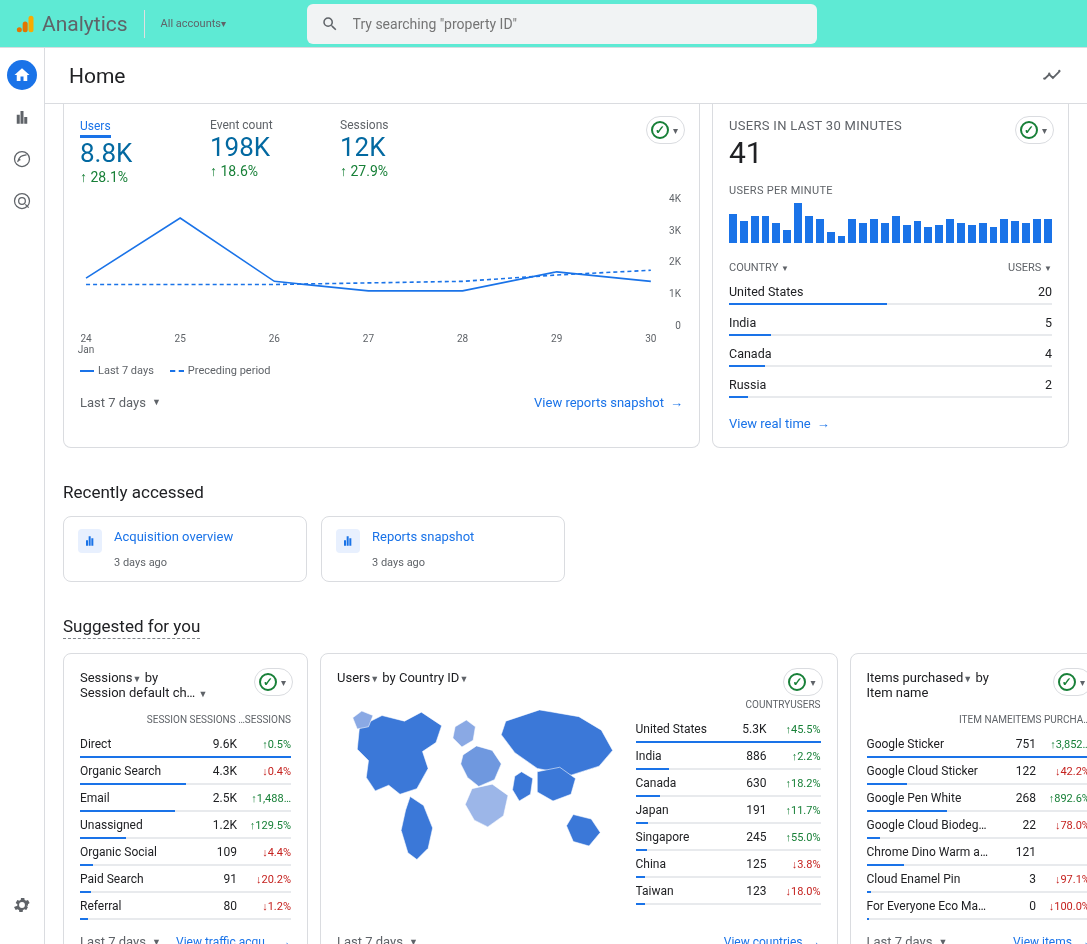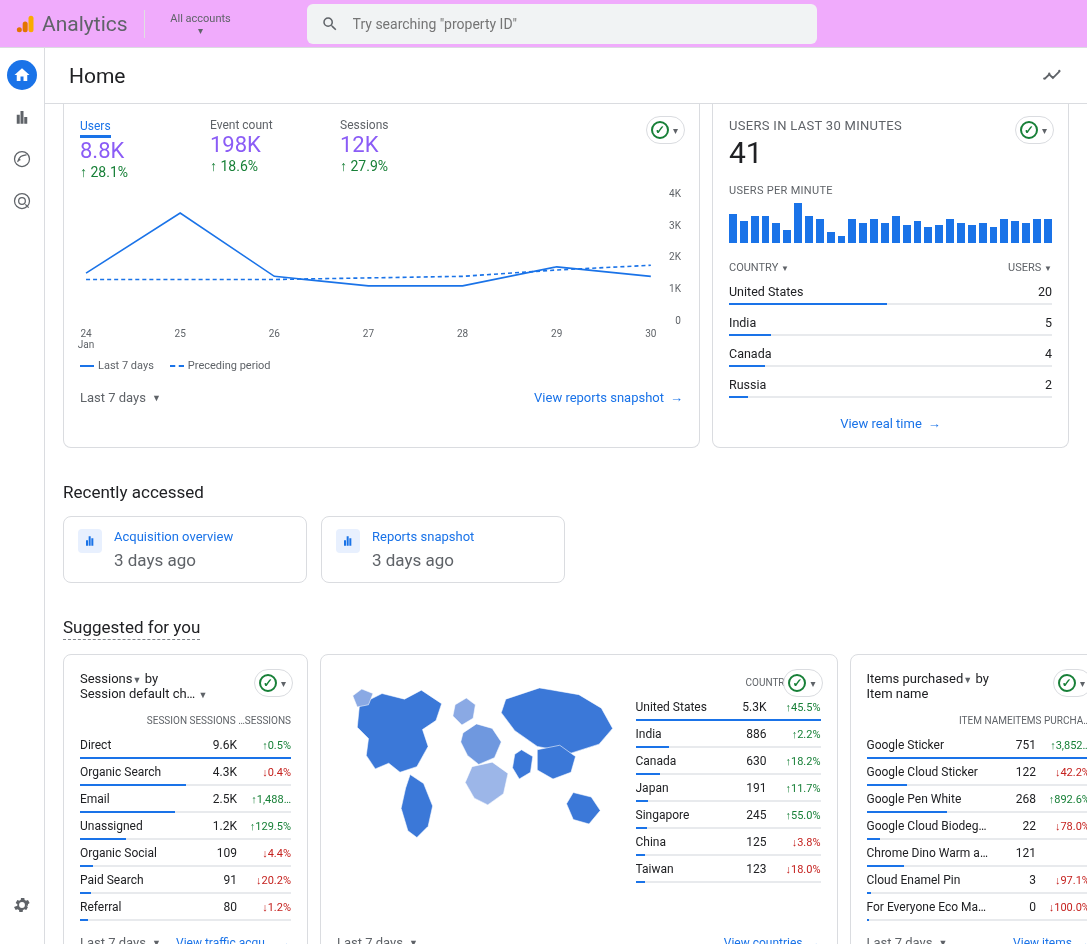--- a/index.html
+++ b/index.html
@@ -1,22 +1,22 @@
 <!DOCTYPE html>
 <html><head>
 <meta charset="utf-8">
 <style>
 html,body{margin:0;padding:0;font-family:Roboto,'Helvetica Neue',Arial,sans-serif;background:#fff;color:#202124;font-size:13px}
 *{box-sizing:border-box}
-.topbar{display:flex;align-items:center;height:48px;border-bottom:1px solid #dadce0;padding:0 16px;gap:16px;background:#f0abfc}
+.topbar{display:flex;align-items:center;height:48px;border-bottom:1px solid #dadce0;padding:0 16px;gap:16px;background:#5eead4}
 .logo-group{display:flex;align-items:center;gap:6px}
 .logo-svg{width:20px;height:22px}
 .product-name{font-size:21px;color:#5f6368}
 .divider{height:28px;width:1px;background:#e0e0e0}
-.acct{display:flex;flex-direction:column;font-size:11px;color:#5f6368;min-width:80px;align-items:center;text-align:center}
+.acct{display:flex;flex-direction:row;font-size:11px;color:#5f6368;min-width:80px;align-items:center;text-align:center}
 .acct .caret{font-size:10px}
 .search{display:flex;align-items:center;background:#f1f3f4;border-radius:6px;height:40px;padding:0 14px;gap:12px;flex:0 0 510px;margin-left:50px}
 .search input{border:none;background:transparent;outline:none;font-size:14px;color:#5f6368;width:100%;font-family:inherit}
 .layout{display:flex;height:calc(100vh - 48px)}
 .sidenav{width:44px;background:#fff;display:flex;flex-direction:column;align-items:center;padding-top:12px;gap:12px;border-right:0}
 .nav-icon{width:30px;height:30px;display:flex;align-items:center;justify-content:center;border-radius:50%;cursor:pointer;color:#5f6368}
 .nav-icon.sel{background:#1a73e8;color:#fff}
 .nav-spacer{flex:1}
 .content{flex:1;overflow:auto;background:#fff;border-left:1px solid #dadce0}
 .page-header{display:flex;align-items:center;height:56px;padding:0 24px;border-bottom:1px solid #dadce0;justify-content:space-between}
@@ -25,21 +25,21 @@
 .body{padding:0 18px 24px 18px;background:#fff}
 .row{display:flex;gap:12px;margin-top:0}
 .card{border:1px solid #dadce0;border-radius:8px;background:#fff;padding:16px;position:relative}
 .card.wide{flex:1 1 630px}
 .card.nar{flex:1 1 350px}
 .toprow .card{border-top:0;border-top-left-radius:0;border-top-right-radius:0;padding-top:14px}
 .metrics{display:flex;gap:40px;margin-bottom:8px}
 .metric{min-width:90px}
 .mlabel{font-size:12px;color:#5f6368;cursor:pointer}
 .mlabel.act{color:#1a73e8;border-bottom:3px solid #1a73e8;padding-bottom:2px;display:inline-block}
-.mval{font-size:22px;line-height:1.2;color:#8b5cf6}
+.mval{font-size:26px;line-height:1.2;color:#0369a1}
 .mchg{font-size:14px}
 .up{color:#188038}
 .dn{color:#c5221f}
 .check-drop{position:absolute;top:12px;right:14px;display:flex;align-items:center;border:1px solid #dadce0;border-radius:16px;height:28px;padding:0 6px 0 4px;gap:4px;cursor:pointer;background:#fff}
 .check-circ{width:18px;height:18px;border-radius:50%;border:2px solid #188038;display:flex;align-items:center;justify-content:center;color:#188038;font-size:12px;font-weight:bold}
 .chart-wrap{position:relative;margin-top:10px}
 .chart-wrap svg{width:100%;display:block}
 .legend{display:flex;gap:16px;font-size:11px;color:#5f6368;margin-top:8px}
 .leg-k{width:14px;height:0;border-top:2px solid #1a73e8;display:inline-block;vertical-align:middle;margin-right:4px}
 .leg-d{width:14px;height:0;border-top:2px dashed #1a73e8;display:inline-block;vertical-align:middle;margin-right:4px}
@@ -55,21 +55,21 @@
 .rt-thead span{cursor:pointer}
 .rt-row{display:flex;justify-content:space-between;font-size:12.5px;color:#202124;padding-top:10px}
 .ubar{height:2px;background:#e8eaed;margin-top:4px;position:relative}
 .ubar i{display:block;height:2px;background:#1a73e8;position:absolute;left:0;top:0}
 .section-title{font-size:17px;color:#202124;margin:34px 0 14px 0}
 .dashed{border-bottom:1px dashed #80868b;display:inline-block;padding-bottom:2px}
 .recent-row{display:flex;gap:14px}
 .recent-card{border:1px solid #dadce0;border-radius:8px;padding:12px 14px;width:244px;display:flex;gap:12px;align-items:flex-start;cursor:pointer}
 .ric{width:24px;height:24px;background:#e8f0fe;border-radius:4px;color:#1a73e8;display:flex;align-items:center;justify-content:center;font-weight:bold;flex-shrink:0;font-size:13px}
 .rtxt .rtitle{color:#1a73e8;font-size:13px}
-.rtxt .rago{color:#5f6368;font-size:17px;margin-top:6px}
+.rtxt .rago{color:#5f6368;font-size:11px;margin-top:12px}
 .sugg-row{display:flex;gap:12px;align-items:stretch}
 .scard{border:1px solid #dadce0;border-radius:8px;padding:16px;position:relative;flex:0 0 245px;display:flex;flex-direction:column}
 .scard.mid{flex:0 0 500px}
 .card-title{font-size:13px;color:#202124;margin-bottom:8px;padding-right:50px}
 .tdrop{color:#5f6368;font-size:9px;vertical-align:middle;cursor:pointer}
 .tbl{width:100%;font-size:12px}
 .thd{display:flex;color:#5f6368;font-size:10px;padding:6px 0;border-bottom:0}
 .thd>div:first-child{flex:1}
 .thd>div{text-align:right}
 .tr{display:flex;padding:6px 0 2px 0;align-items:baseline}
@@ -283,21 +283,21 @@
                 <i style="width:11%"></i>
               </div>
               <div class="rt-row">
                 <span>Russia</span>
                 <span>2</span>
               </div>
               <div class="ubar">
                 <i style="width:6%"></i>
               </div>
             </div>
-          <div class="card-footer" style="justify-content:center">
+          <div class="card-footer" style="justify-content:flex-start">
             <a class="link-arrow">
                 <span>View real time</span> 
                 <span>→</span>
               </a>
           </div>
         </div>
       </div>
 
       <div class="section-title">Recently accessed</div>
       <div class="recent-row" id="recent-row">
@@ -406,20 +406,21 @@
                 <span>→</span>
               </a>
           </div>
         </div>
 
         <div class="scard mid">
           <div class="check-drop">
               <span class="check-circ">✓</span>
               <span style="font-size:10px;color:#5f6368">▾</span>
             </div>
+          <div class="card-title"><span><span>Users</span><span class="tdrop">▼</span></span> <span>by</span> <span><span>Country ID</span><span class="tdrop">▼</span></span></div>
           <div class="map-col">
             <svg class="map-svg" viewBox="0 0 260 160">
               <g fill="#3b78d8" stroke="#fff" stroke-width="0.5">
                 <path d="M20 30 l20 -10 20 5 15 -8 18 12 -5 15 -12 8 5 15 -10 18 -15 5 -10 -8 -12 5 -8 -12 2 -15 -10 -10z"></path>
                 <path d="M65 92 l12 8 8 20 -4 18 -10 10 -8 -6 -6 -20 4 -18z"></path>
                 <path d="M105 30 l10 -6 8 6 -2 12 -10 6 -8 -8z" fill="#8aa9e4"></path>
                 <path d="M112 55 l12 -8 14 4 8 12 -6 14 -14 6 -10 -8 -6 -12z" fill="#6f98df"></path>
                 <path d="M120 85 l18 -4 14 10 -4 18 -14 10 -12 -6 -8 -14z" fill="#9cb6e8"></path>
                 <path d="M150 25 l30 -10 35 6 20 12 10 18 -12 14 -25 8 -30 -6 -20 -14 -12 -16z"></path>
                 <path d="M178 70 l20 -4 14 10 -4 14 -16 6 -14 -8z" fill="#3b78d8"></path>

